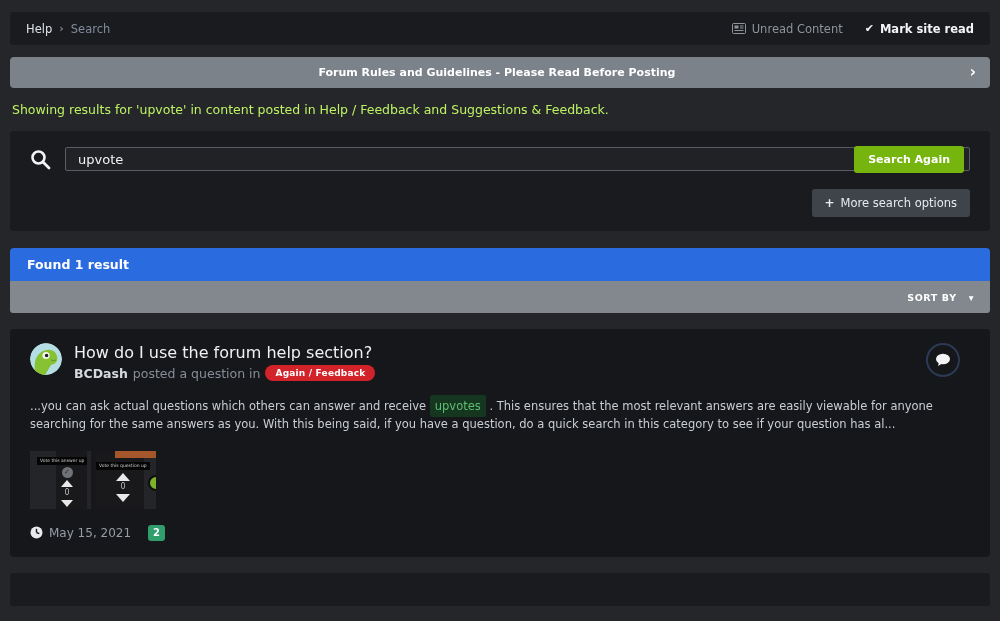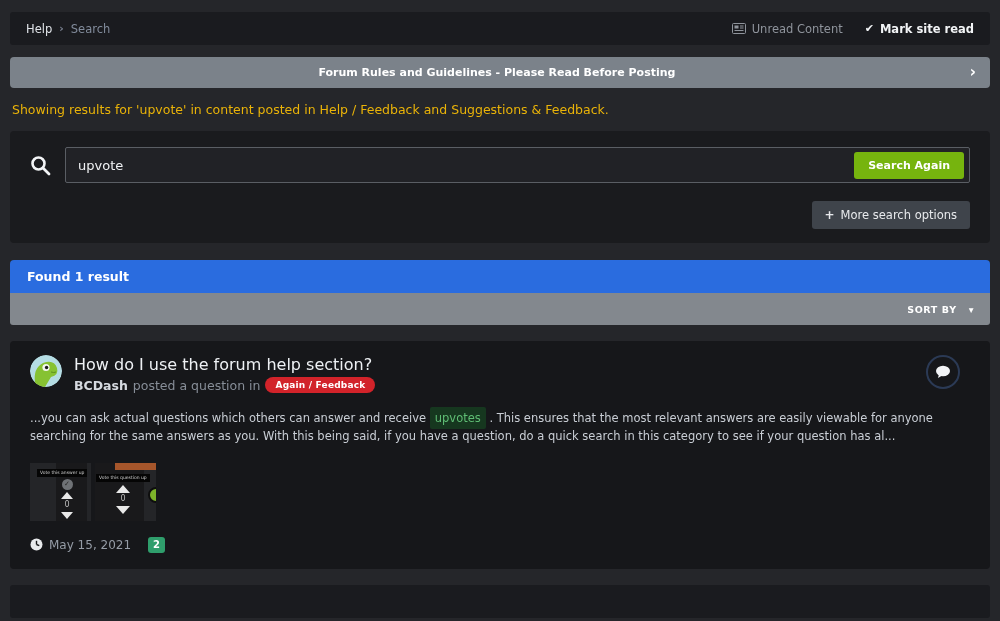--- a/index.html
+++ b/index.html
@@ -31,29 +31,29 @@
   .rules {
     margin-top:12px; background:#7b828a; border-radius:4px; height:31px;
     display:flex; align-items:center; padding:0 14px; cursor:pointer;
   }
   .rules-text { flex:1; text-align:center; color:#ffffff; font-weight:bold; font-size:11px; }
   .rules-chev { color:#ffffff; font-weight:bold; font-size:15px; line-height:1; }
 
   
   .page-head { margin-top:14px; padding:0 2px; }
   .page-title { color:#f4f6f8; font-size:19px; font-weight:500; letter-spacing:.2px; }
-  .page-sub { margin-top:5px; color:#eab308; font-size:12.5px; }
+  .page-sub { margin-top:5px; color:#bef264; font-size:12.5px; }
 
   
   .search-panel { margin-top:14px; background:#1a1b1e; border-radius:4px; padding:16px 20px 14px; }
   .search-row { display:flex; align-items:center; gap:14px; }
   .mag { flex:0 0 auto; display:flex; }
   .input-shell {
     flex:1; display:flex; align-items:center; border:1px solid #5a5e64;
-    border-radius:2px; background:#212226; height:36px; padding:0 5px 0 12px;
+    border-radius:2px; background:#212226; height:24px; padding:0 5px 0 12px;
   }
   .search-input {
     flex:1; background:transparent; border:none; outline:none;
     color:#f0f2f4; font-size:13px; font-family:inherit;
   }
   .btn-green {
     background:#76b40e; color:#ffffff; border:none; border-radius:3px;
     font-weight:bold; font-size:11px; padding:7px 14px; cursor:pointer;
     font-family:inherit;
   }

